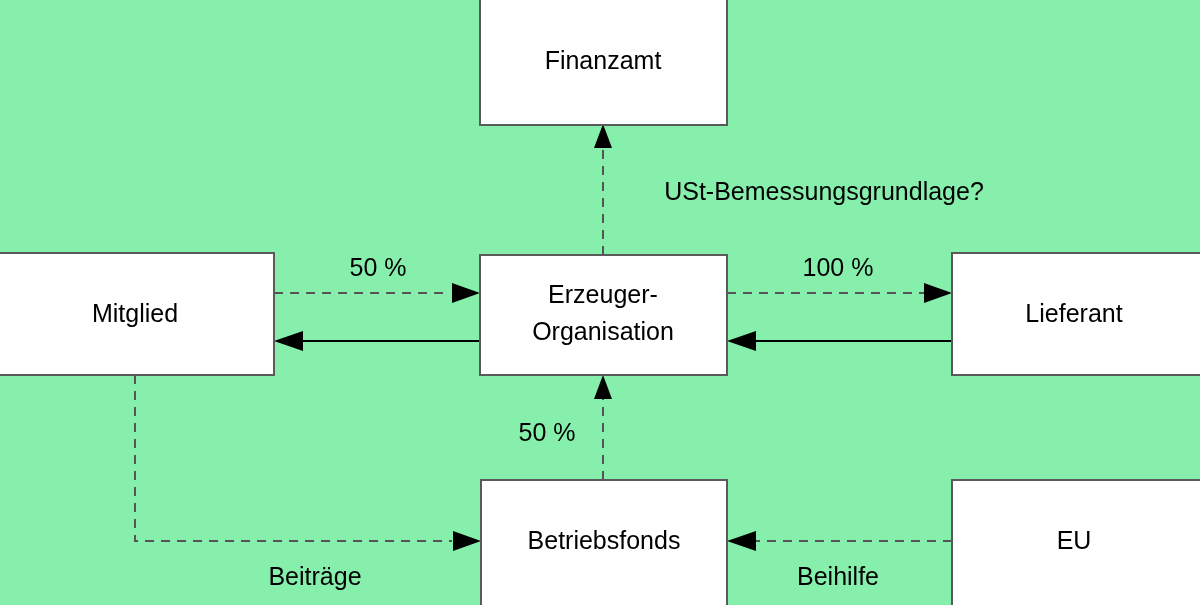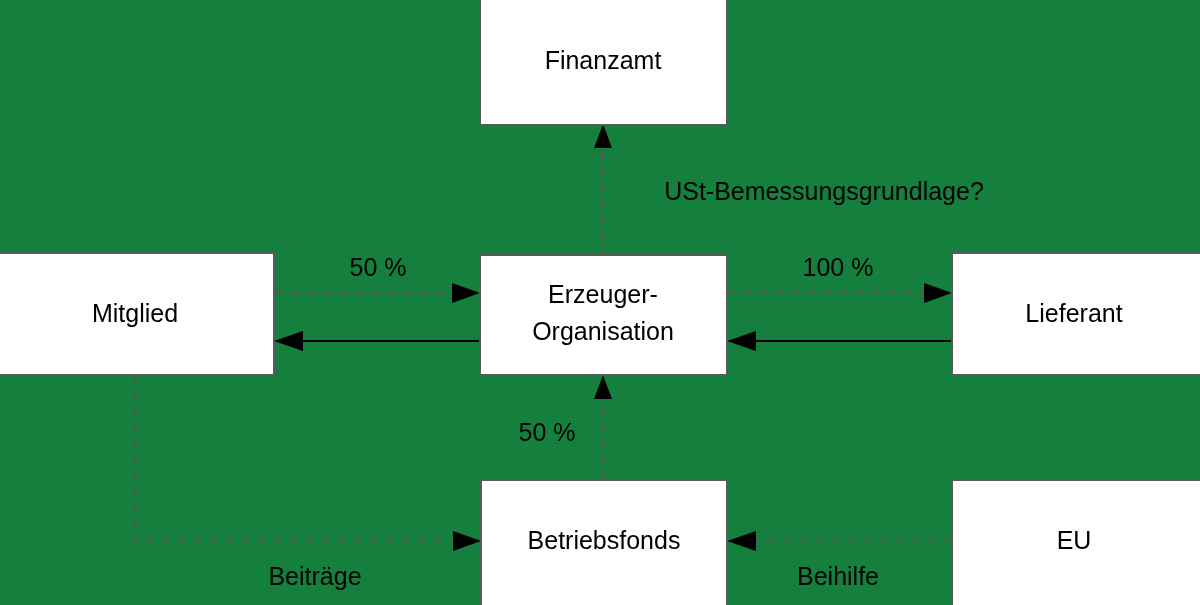--- a/index.html
+++ b/index.html
@@ -7,21 +7,21 @@
     padding: 0;
     background: #ffffff;
   }
   body {
     font-family: "Liberation Sans", sans-serif;
   }
   #diagram-root {
     position: relative;
     width: 1200px;
     height: 605px;
-    background: #15803d;
+    background: #86efac;
     overflow: hidden;
   }
   #diagram-svg {
     position: absolute;
     top: 0;
     left: 0;
     width: 1200px;
     height: 605px;
   }
   .node-box {

